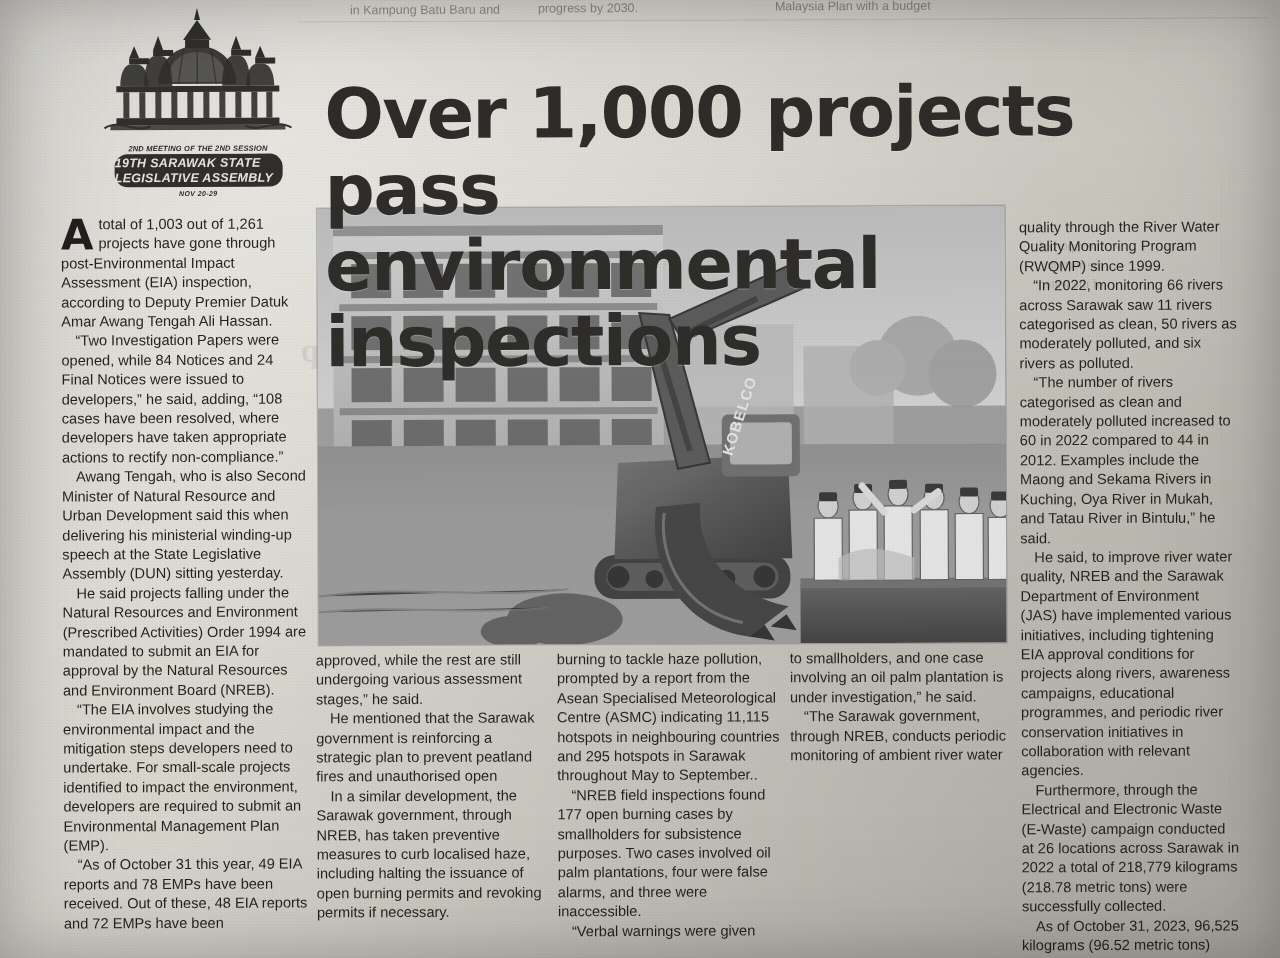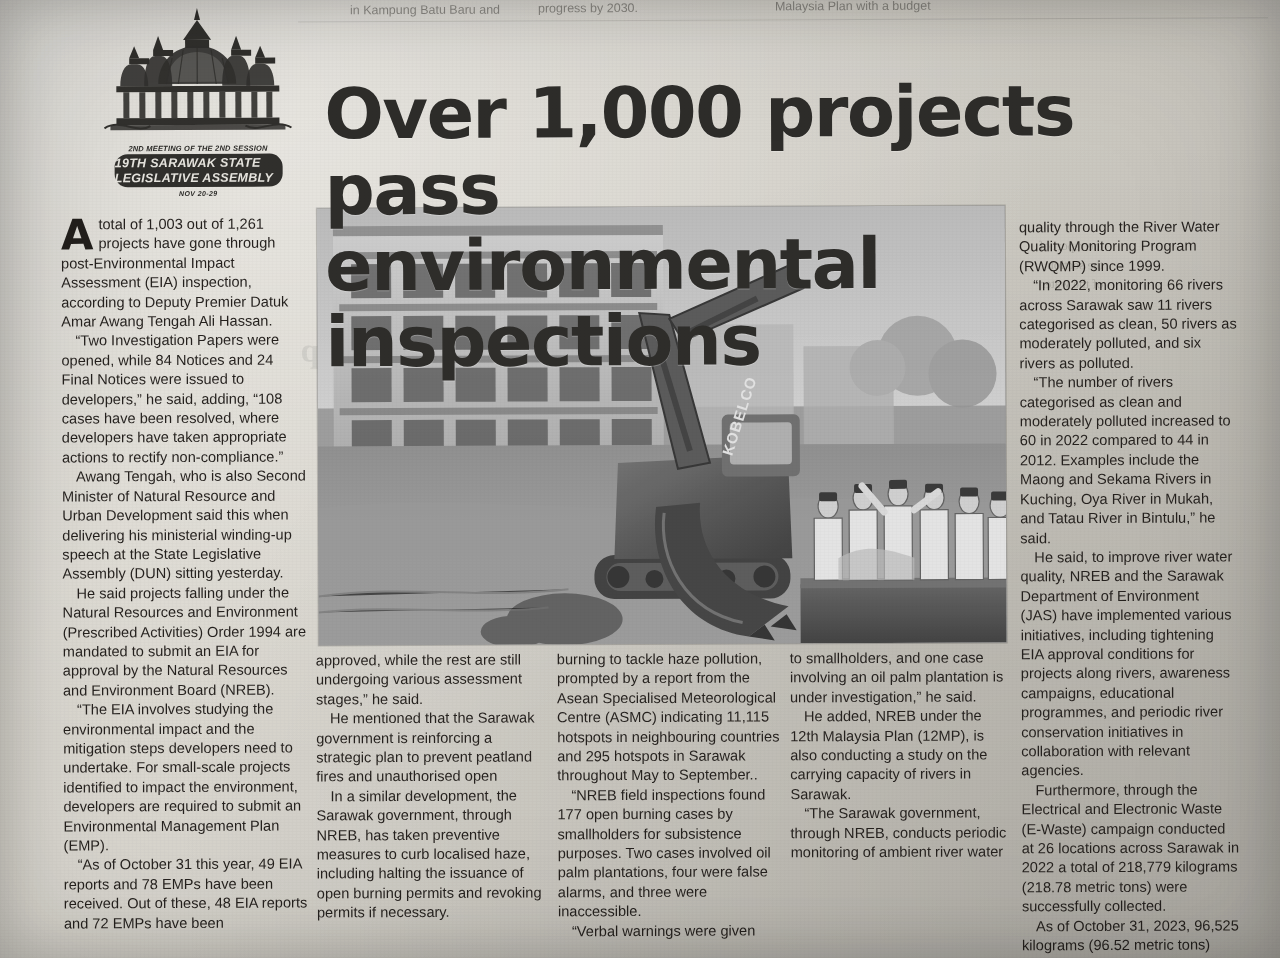--- a/index.html
+++ b/index.html
@@ -481,21 +481,20 @@
     </div>
 
     <div class="col" id="col3">
       <p class="noindent">burning to tackle haze pollution, prompted by a report from the Asean Specialised Meteorological Centre (ASMC) indicating 11,115 hotspots in neighbouring countries and 295 hotspots in Sarawak throughout May to September..</p>
       <p>“NREB field inspections found 177 open burning cases by smallholders for subsistence purposes. Two cases involved oil palm plantations, four were false alarms, and three were inaccessible.</p>
       <p>“Verbal warnings were given</p>
     </div>
 
     <div class="col" id="col4">
       <p class="noindent">to smallholders, and one case involving an oil palm plantation is under investigation,” he said.</p>
-      <p>He added, NREB under the 12th Malaysia Plan (12MP), is also conducting a study on the carrying capacity of rivers in Sarawak.</p>
       <p>“The Sarawak government, through NREB, conducts periodic monitoring of ambient river water</p>
     </div>
 
     <div class="col" id="col5">
       <p class="noindent">quality through the River Water Quality Monitoring Program (RWQMP) since 1999.</p>
       <p>“In 2022, monitoring 66 rivers across Sarawak saw 11 rivers categorised as clean, 50 rivers as moderately polluted, and six rivers as polluted.</p>
       <p>“The number of rivers categorised as clean and moderately polluted increased to 60 in 2022 compared to 44 in 2012. Examples include the Maong and Sekama Rivers in Kuching, Oya River in Mukah, and Tatau River in Bintulu,” he said.</p>
       <p>He said, to improve river water quality, NREB and the Sarawak Department of Environment (JAS) have implemented various initiatives, including tightening EIA approval conditions for projects along rivers, awareness campaigns, educational programmes, and periodic river conservation initiatives in collaboration with relevant agencies.</p>
       <p>Furthermore, through the Electrical and Electronic Waste (E-Waste) campaign conducted at 26 locations across Sarawak in 2022 a total of 218,779 kilograms (218.78 metric tons) were successfully collected.</p>
       <p>As of October 31, 2023, 96,525 kilograms (96.52 metric tons) have been collected through campaigns at 32 locations throughout Sarawak this year.</p>

